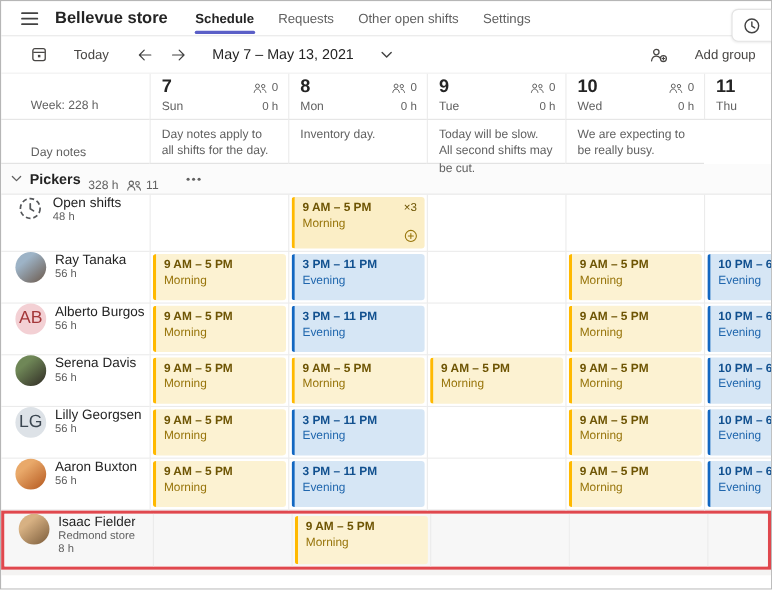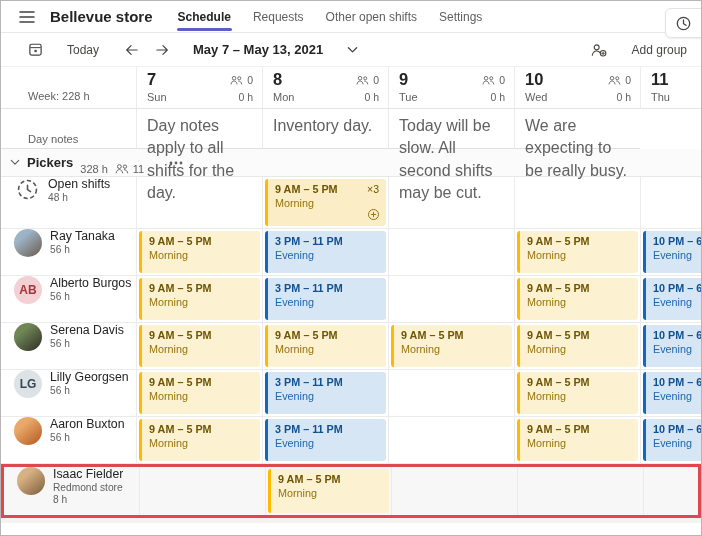--- a/index.html
+++ b/index.html
@@ -20,21 +20,21 @@
                border:1px solid #e3e3e3; border-radius:6px; box-shadow:0 1px 2px rgba(0,0,0,.07);
                display:flex; align-items:center; color:#424242; padding-left:9px; cursor:pointer; }
 
   
   .toolbar { height:34px; display:flex; align-items:center; font-size:12px; color:#484644;
              border-bottom:1px solid #f0f0f0; padding:0 14px 0 27px; }
   .tool { display:flex; align-items:center; gap:24px; cursor:pointer; }
   .nav-arrow { margin-left:24px; color:#424242; cursor:pointer; display:flex; }
   .nav-arrow + .nav-arrow { margin-left:14px; }
   .date-picker { display:flex; align-items:center; gap:24px; margin-left:22px; cursor:pointer;
-                 font-size:13px; font-weight:700; color:#242424; }
+                 font-size:13px; font-weight:400; color:#242424; }
   .date-picker svg { color:#424242; }
   .spacer { flex:1; }
 
   
   .name-col { width:135px; flex:none; border-bottom:1px solid var(--line); position:relative; }
   .cell { width:126px; flex:none; border-left:1px solid var(--line); border-bottom:1px solid var(--line);
           position:relative; display:flex; }
   .grid-row { display:flex; width:765px; }
 
   
@@ -43,36 +43,36 @@
   .week-label { position:absolute; bottom:6px; left:27px; font-size:11px; color:#616161; }
   .dnum  { position:absolute; top:3px; left:10px; font-size:16.5px; font-weight:600; color:#242424; }
   .dabbr { position:absolute; bottom:5px; left:10px; font-size:11px; color:#616161; }
   .dppl  { position:absolute; top:7px; right:9px; font-size:10.5px; color:#616161; display:flex; align-items:center; gap:4px; }
   .dhrs  { position:absolute; bottom:5px; right:9px; font-size:10.5px; color:#616161; }
 
   
   .notes-row { height:40px; }
   .notes-row .name-col, .notes-row .cell { border-bottom:1px solid #e0e0e0; }
   .notes-label { position:absolute; top:24px; left:27px; font-size:11.2px; color:#616161; }
-  .note { padding:6px 10px 0 10px; font-size:16px; line-height:1.4; color:#616161; }
+  .note { padding:6px 10px 0 10px; font-size:11px; line-height:1.4; color:#616161; }
 
   
   .group-bar { height:28px; display:flex; align-items:center; gap:7px; padding-left:9px;
                background:#fbfbfb; border-bottom:1px solid #e8e8e8; }
   .group-chevron { color:#616161; display:flex; cursor:pointer; }
   .group-name { font-size:13px; font-weight:700; color:#242424; }
   .group-meta { font-size:11px; color:#616161; display:flex; align-items:center; gap:4px;margin-top:12px; }
   .more-btn { margin-left:12px; color:#616161; display:flex; cursor:pointer; padding:2px 6px; }
 
   
   .sched-row { height:47px; }
   .sched-row.open { height:52px; }
   .member-cell { display:flex; align-items:flex-start; padding-left:13px; cursor:pointer; }
   .avatar { width:28px; height:28px; border-radius:50%; flex:none; display:flex; align-items:center;
-            justify-content:center; font-size:12px; font-weight:700; }
+            justify-content:center; font-size:16px; font-weight:400; }
   .open-ic { width:26px; flex:none; color:#55575a; display:flex; justify-content:center; }
   .m-text { margin-left:8px; overflow:hidden; }
   .m-name { font-size:12.3px; color:#242424; white-space:nowrap; }
   .m-sub  { font-size:10.2px; color:#616161; margin-top:1px; white-space:nowrap; }
 
   .card { position:relative; flex:1; margin:2px; border-radius:3px; border-left:3px solid;
           padding:4px 7px 0 7px; overflow:hidden; cursor:pointer; }
   .card .c-time { font-size:10.8px; font-weight:700; display:flex; justify-content:space-between; white-space:nowrap; }
   .card .c-label { font-size:10.8px; margin-top:2px; }
   .card.morning { background:var(--card_yellow); border-color:var(--accent_yellow); color:var(--card_yellow_text); }

